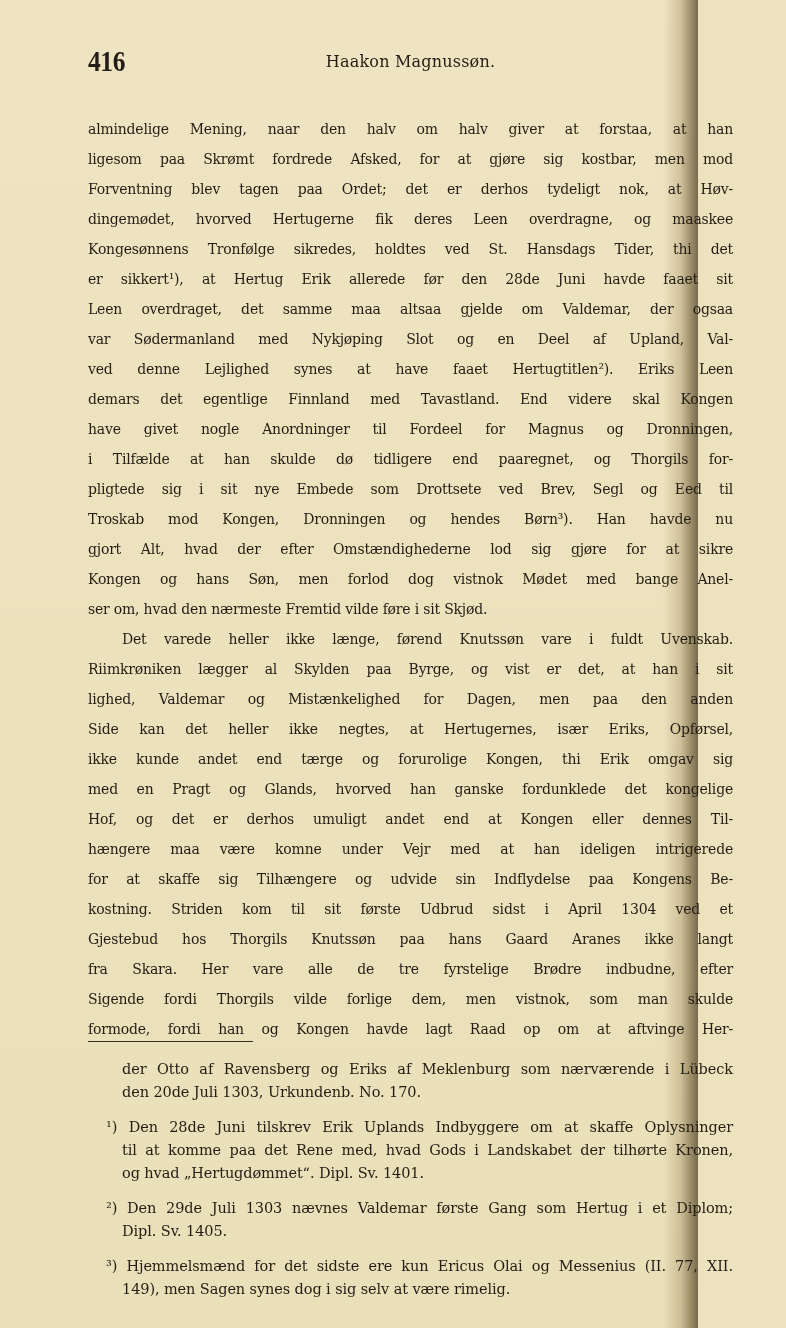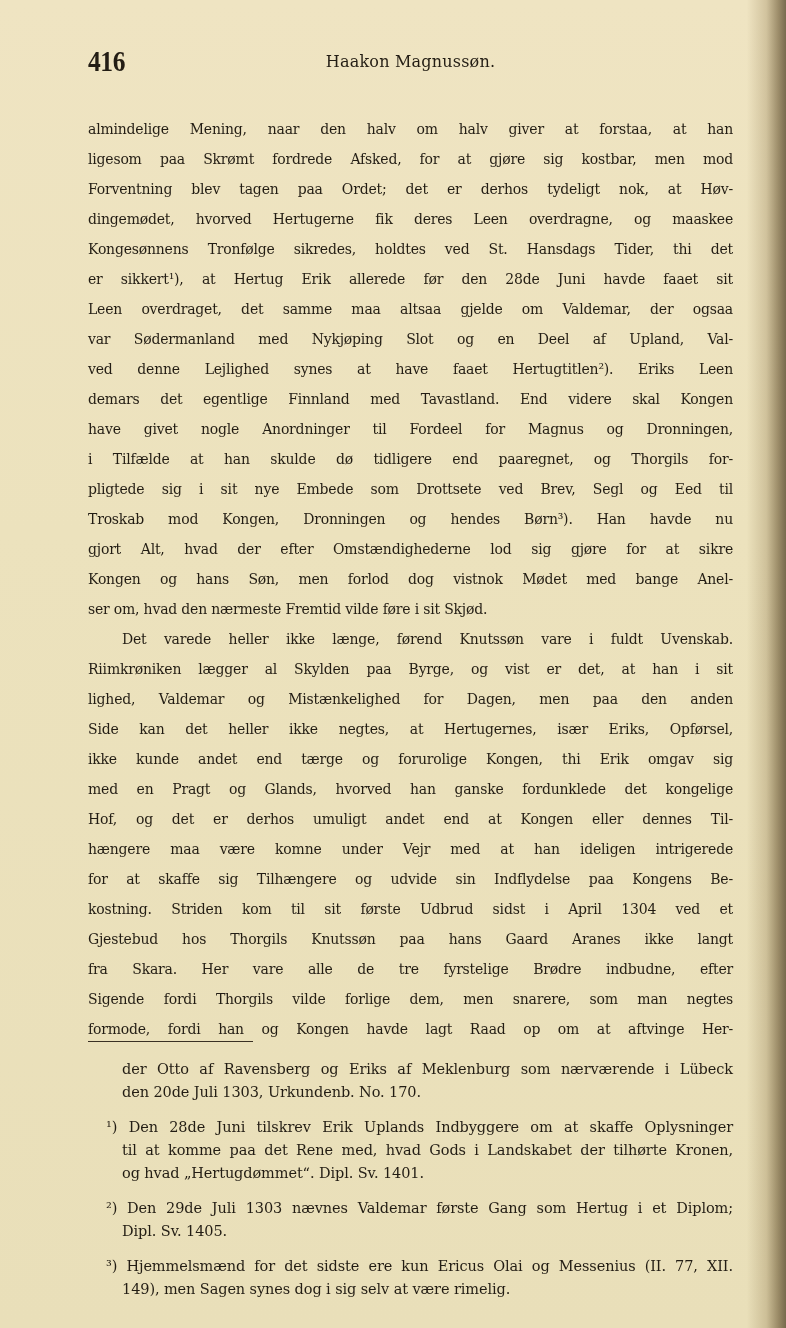--- a/index.html
+++ b/index.html
@@ -11,21 +11,21 @@
       height: 1328px;
       overflow: hidden;
       background: #ece2bd;
       position: relative;
       font-family: "DejaVu Serif", serif;
       color: #231d14;
     }
     .page {
       position: absolute;
       left: 0; top: 0;
-      width: 786px; height: 1328px;
+      width: 698px; height: 1328px;
       background:
         linear-gradient(90deg, rgba(0,0,0,0) 0%, rgba(0,0,0,0) 95%, rgba(120,95,50,0.25) 97.5%, rgba(90,70,35,0.55) 99%, rgba(70,55,30,0.7) 100%),
         linear-gradient(180deg, #efe4c2 0%, #ece2bd 40%, #e9dfb9 100%);
     }
     .running-head {
       position: absolute;
       left: 88px;
       top: 44px;
       width: 645px;
       height: 40px;
@@ -134,21 +134,21 @@
     <div class="line">lighed, Valdemar og Mistænkelighed for Dagen, men paa den anden</div>
     <div class="line">Side kan det heller ikke negtes, at Hertugernes, især Eriks, Opførsel,</div>
     <div class="line">ikke kunde andet end tærge og forurolige Kongen, thi Erik omgav sig</div>
     <div class="line">med en Pragt og Glands, hvorved han ganske fordunklede det kongelige</div>
     <div class="line">Hof, og det er derhos umuligt andet end at Kongen eller dennes Til-</div>
     <div class="line">hængere maa være komne under Vejr med at han ideligen intrigerede</div>
     <div class="line">for at skaffe sig Tilhængere og udvide sin Indflydelse paa Kongens Be-</div>
     <div class="line">kostning. Striden kom til sit første Udbrud sidst i April 1304 ved et</div>
     <div class="line">Gjestebud hos Thorgils Knutssøn paa hans Gaard Aranes ikke langt</div>
     <div class="line">fra Skara. Her vare alle de tre fyrstelige Brødre indbudne, efter</div>
-    <div class="line">Sigende fordi Thorgils vilde forlige dem, men snarere, som man negtes</div>
+    <div class="line">Sigende fordi Thorgils vilde forlige dem, men vistnok, som man skulde</div>
     <div class="line">formode, fordi han og Kongen havde lagt Raad op om at aftvinge Her-</div>
   </div>
 
   <div class="rule"></div>
 
   <div class="footnotes">
     <div class="fn-line">der Otto af Ravensberg og Eriks af Meklenburg som nærværende i Lübeck</div>
     <div class="fn-line last">den 20de Juli 1303, Urkundenb. No. 170.</div>
     <div class="fn-gap"></div>
 

